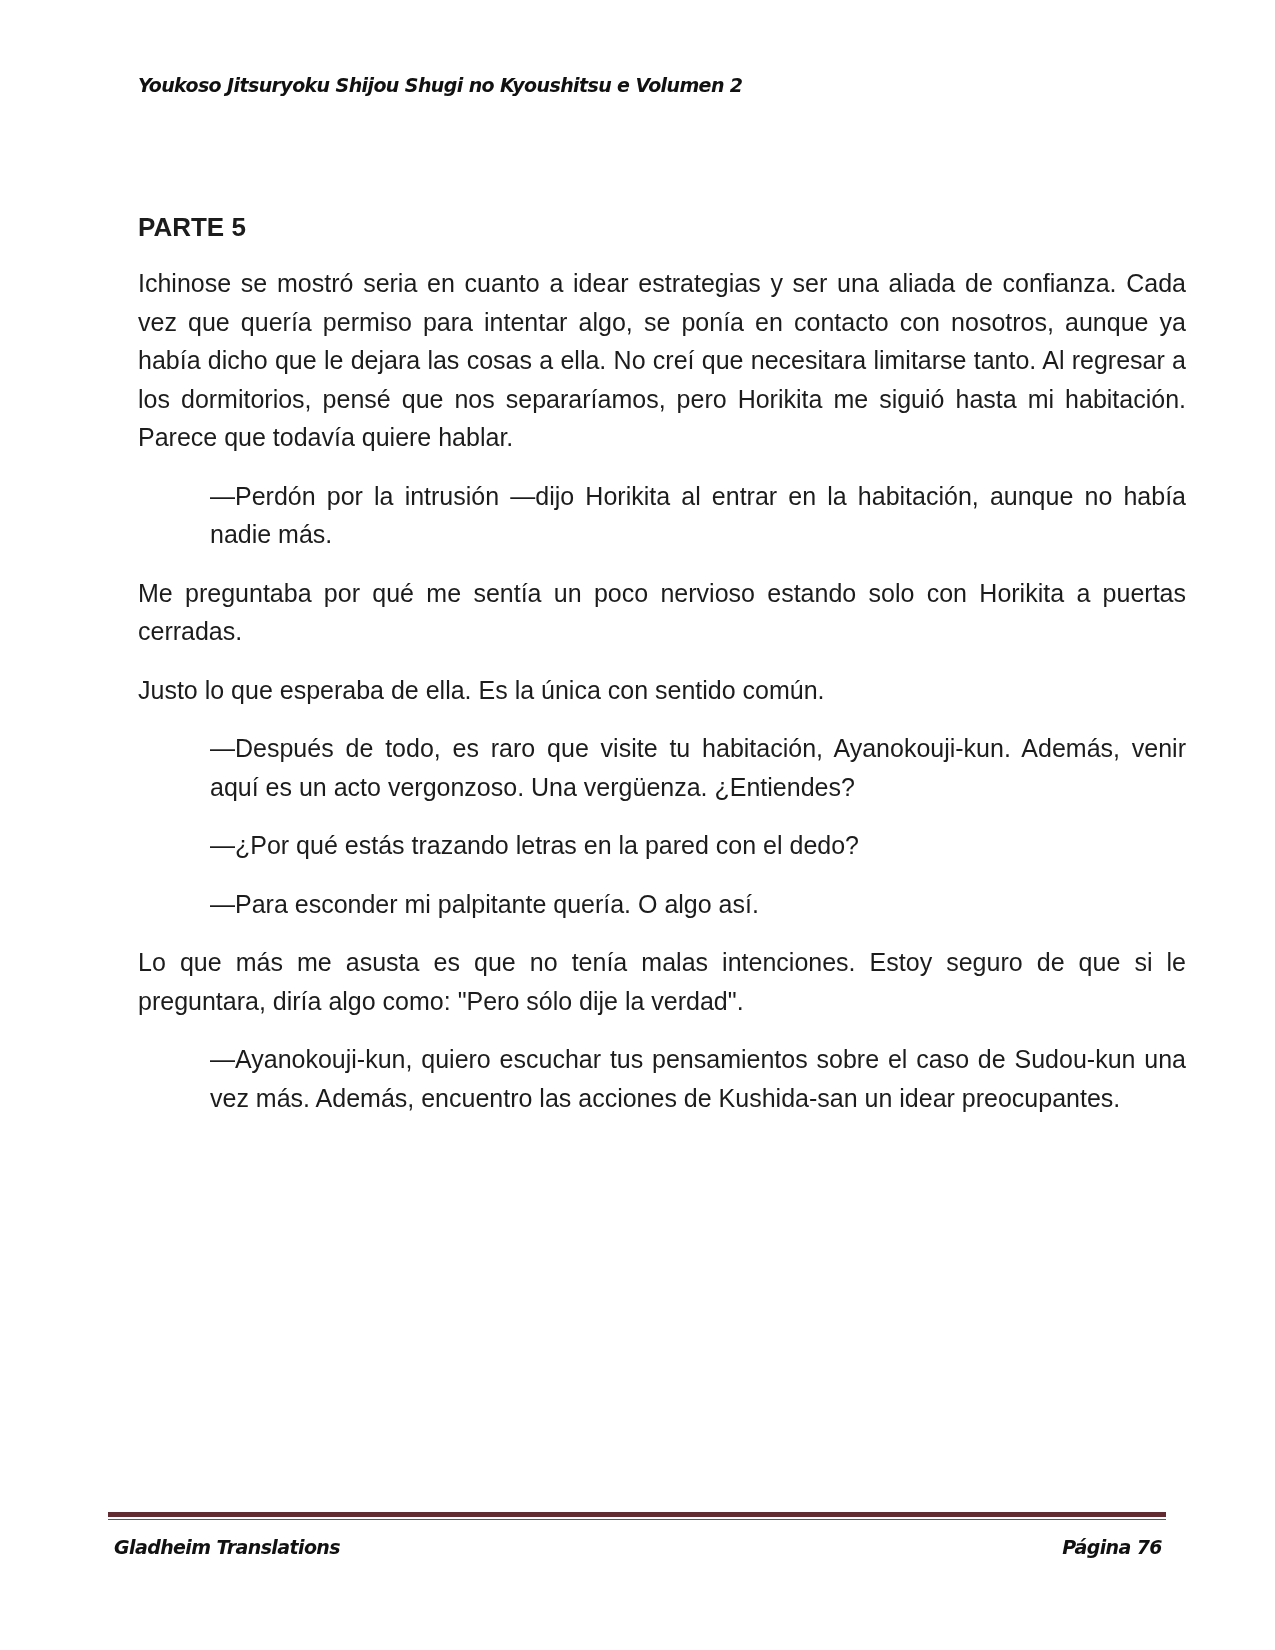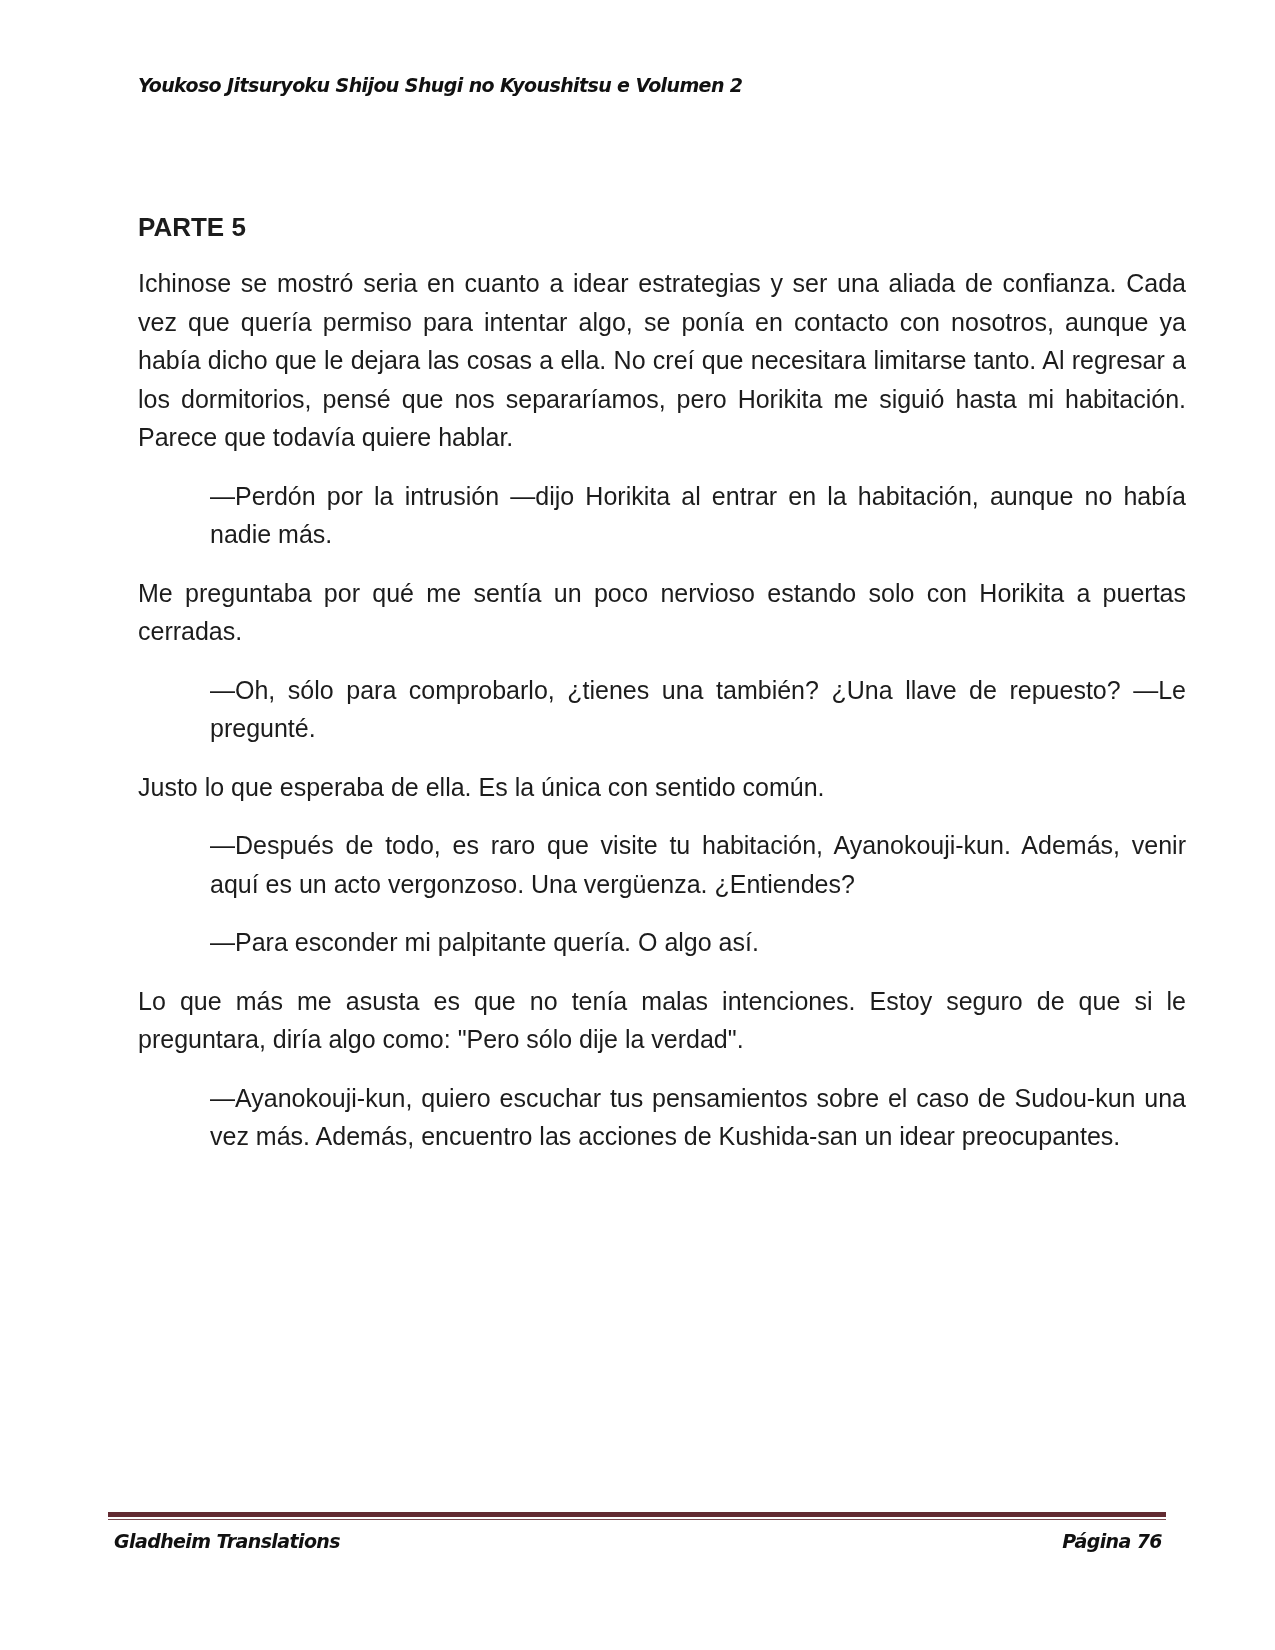--- a/index.html
+++ b/index.html
@@ -61,44 +61,44 @@
       background: #622b32;
     }
     .footer-rule-thin {
       height: 1px;
       margin-top: 2px;
       background: #7a4a50;
     }
     .footer-row {
       display: flex;
       justify-content: space-between;
-      margin-top: 10px;
+      margin-top: 16px;
       padding: 0 4px 0 6px;
       font-family: "DejaVu Sans", sans-serif;
       font-style: italic;
       font-weight: bold;
       font-size: 19px;
       letter-spacing: -0.6px;
       color: #111;
     }
   </style>
 </head>
 <body>
 
 <div class="page-header">Youkoso Jitsuryoku Shijou Shugi no Kyoushitsu e Volumen 2</div>
 
 <div class="content">
   <div class="section-title">PARTE 5</div>
 
   <p class="para">Ichinose se mostró seria en cuanto a idear estrategias y ser una aliada de confianza. Cada vez que quería permiso para intentar algo, se ponía en contacto con nosotros, aunque ya había dicho que le dejara las cosas a ella. No creí que necesitara limitarse tanto. Al regresar a los dormitorios, pensé que nos separaríamos, pero Horikita me siguió hasta mi habitación. Parece que todavía quiere hablar.</p>
   <p class="para dialogue">—Perdón por la intrusión —dijo Horikita al entrar en la habitación, aunque no había nadie más.</p>
   <p class="para">Me preguntaba por qué me sentía un poco nervioso estando solo con Horikita a puertas cerradas.</p>
-  <p class="para dialogue">—Oh, sólo para comprobarlo, ¿tienes una también? ¿Una llave de repuesto? —Le pregunté.</p>
   <p class="para">Justo lo que esperaba de ella. Es la única con sentido común.</p>
   <p class="para dialogue">—Después de todo, es raro que visite tu habitación, Ayanokouji-kun. Además, venir aquí es un acto vergonzoso. Una vergüenza.  ¿Entiendes?</p>
+  <p class="para dialogue">—¿Por qué estás trazando letras en la pared con el dedo?</p>
   <p class="para dialogue">—Para esconder mi palpitante quería. O algo así.</p>
   <p class="para">Lo que más me asusta es que no tenía malas intenciones. Estoy seguro de que si le preguntara, diría algo como: "Pero sólo dije la verdad".</p>
   <p class="para dialogue">—Ayanokouji-kun, quiero escuchar tus pensamientos sobre el caso de Sudou-kun una vez más. Además, encuentro las acciones de Kushida-san un idear preocupantes.</p>
 </div>
 
 <div class="footer">
   <div class="footer-rule-thick"></div>
   <div class="footer-rule-thin"></div>
   <div class="footer-row">
     <span>Gladheim Translations</span>

